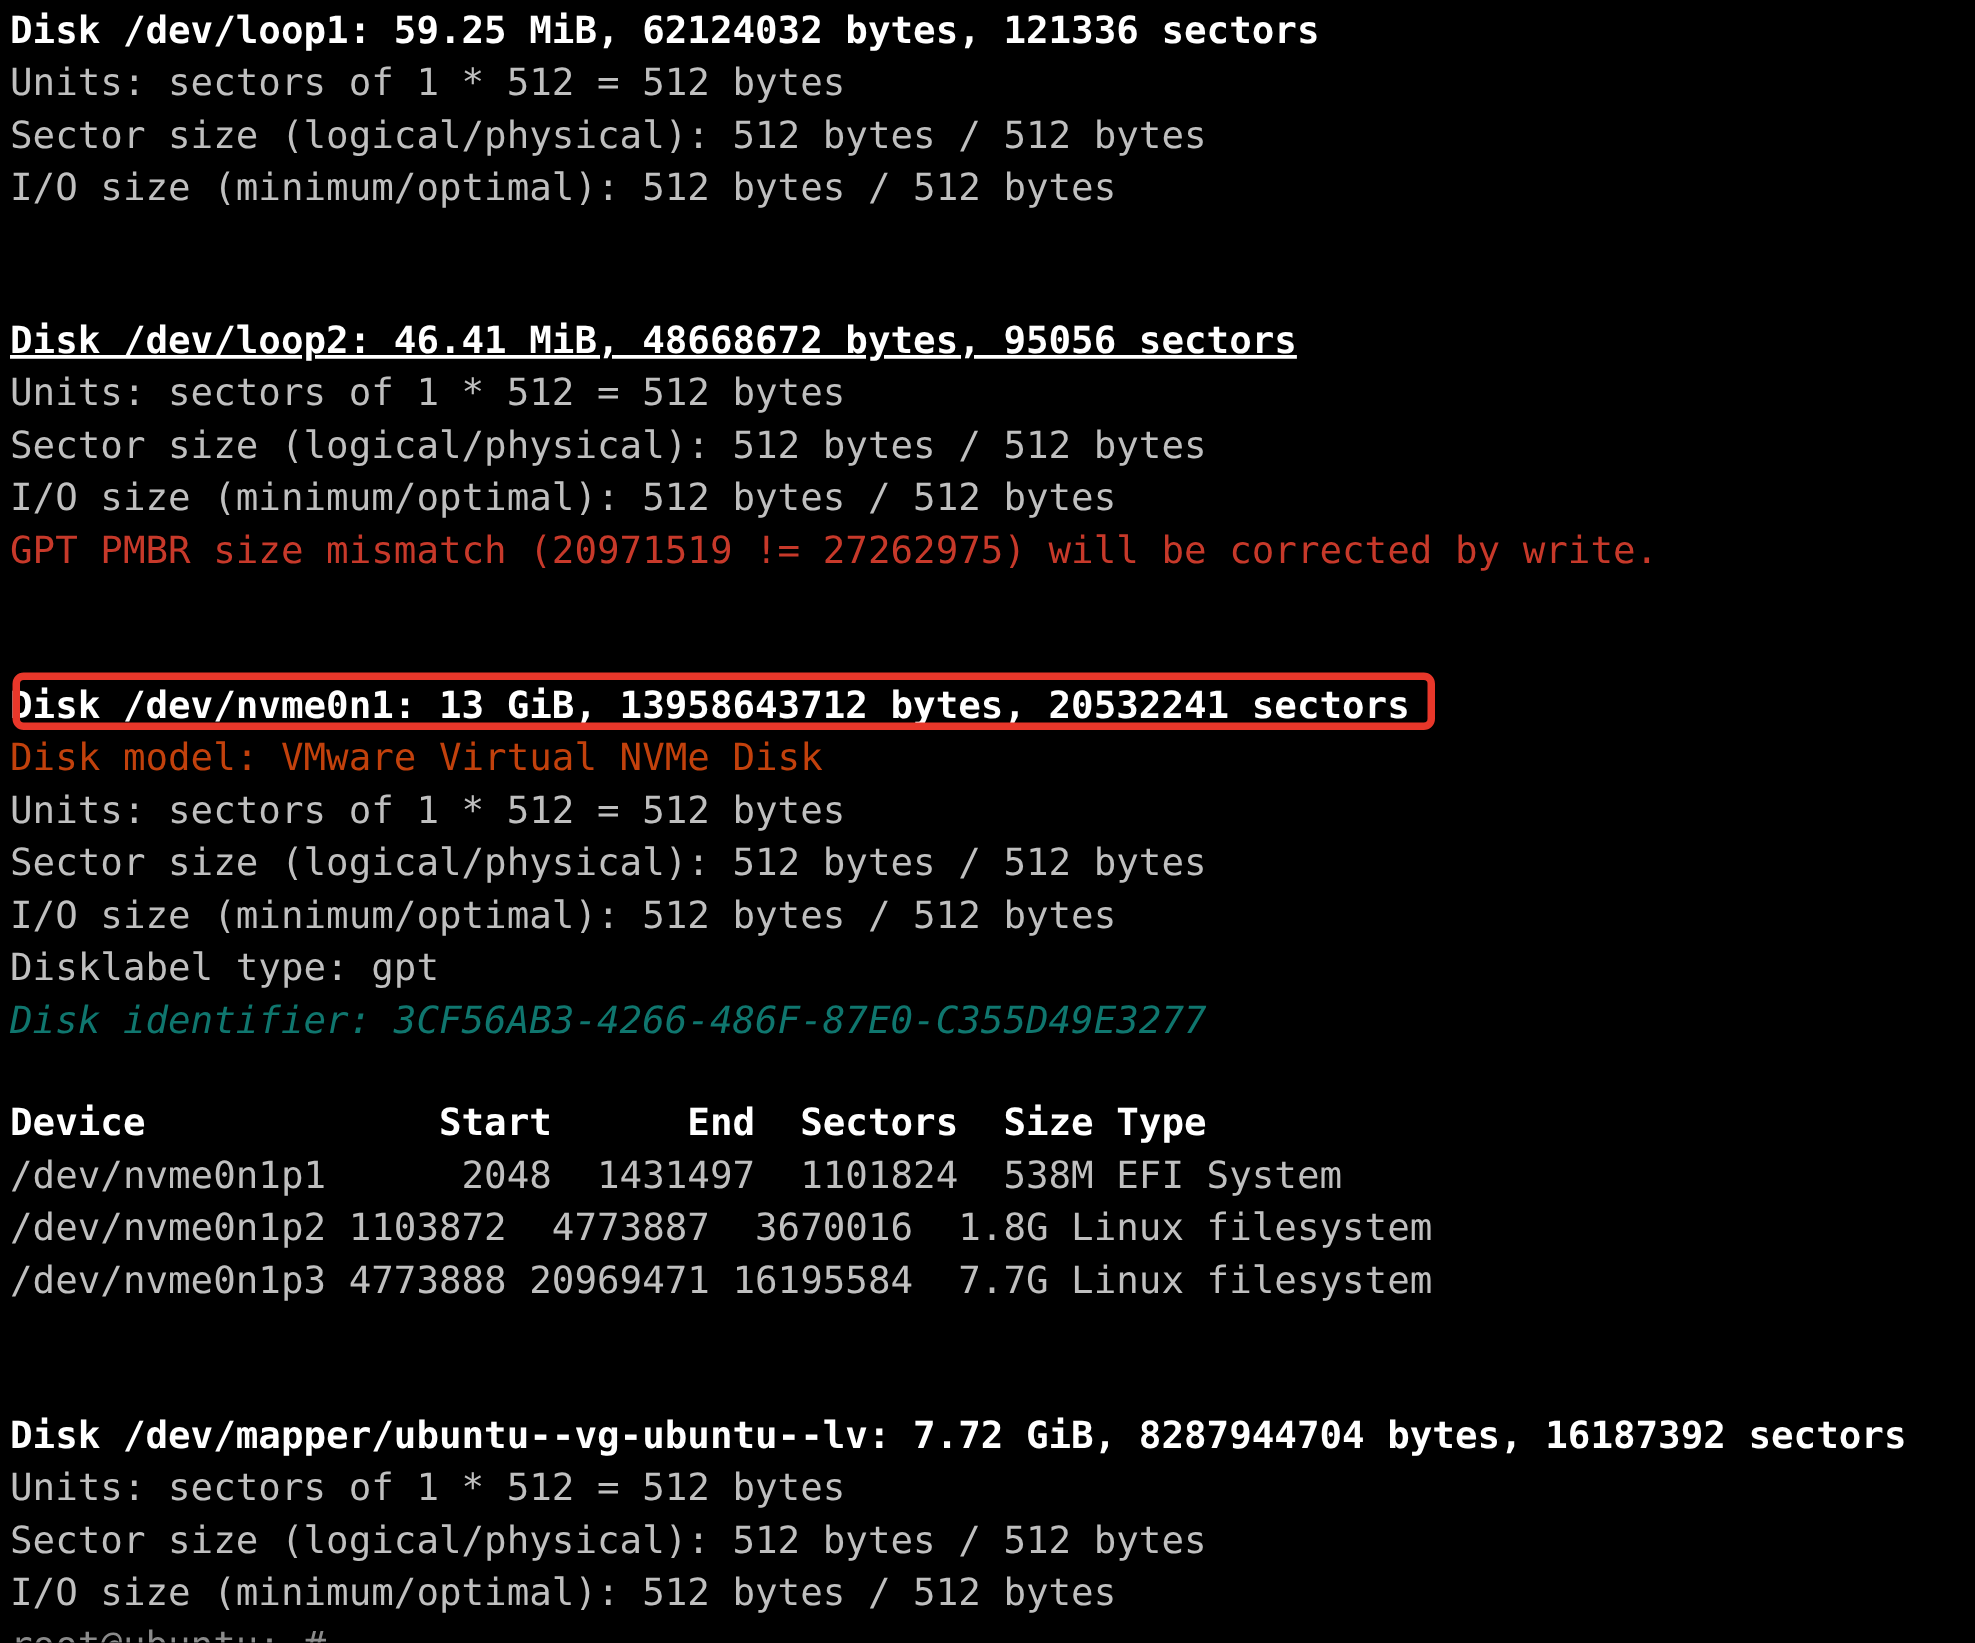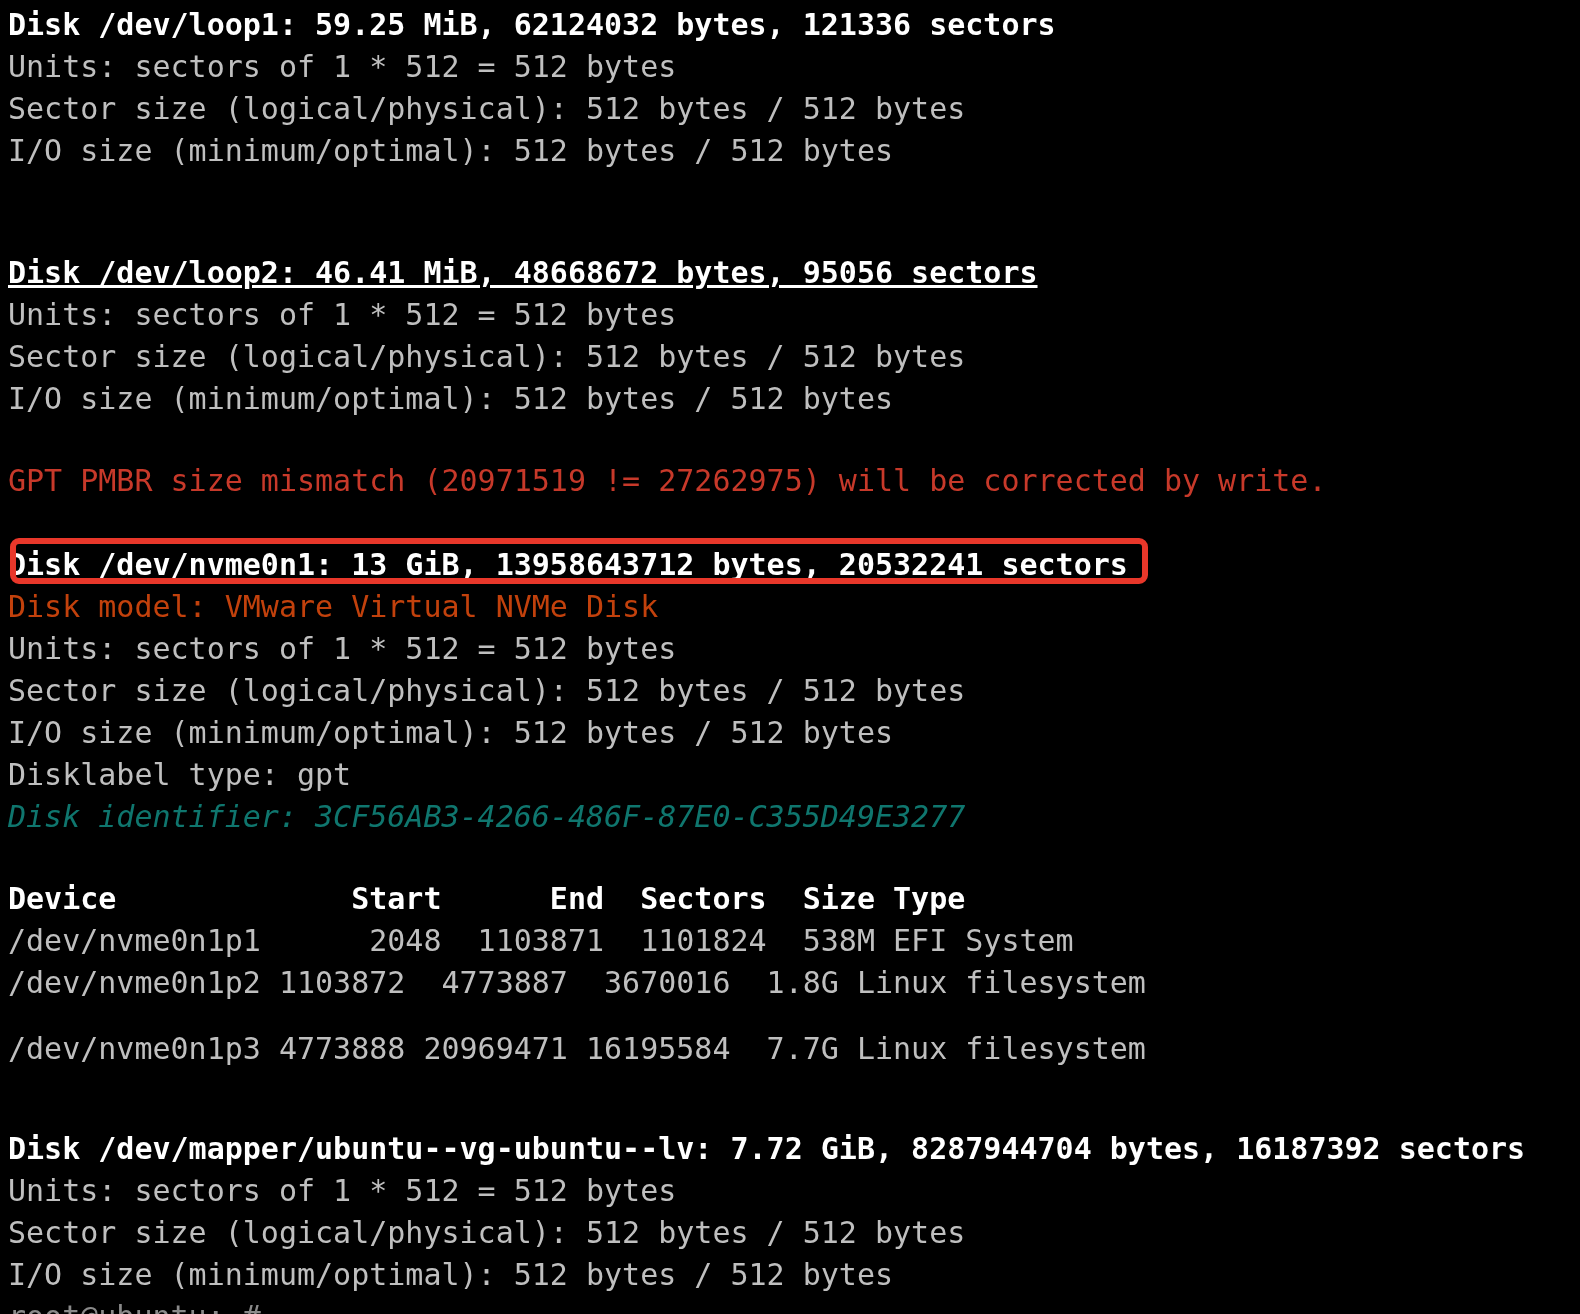--- a/index.html
+++ b/index.html
@@ -34,21 +34,20 @@
     color: #bfbfbf;
   }
 
   .term-line.bold {
     color: #ffffff;
     font-weight: bold;
   }
 
   .term-line.warn {
     color: #c7392a;
-    margin-top: 40px;
   }
 
   .term-line.dim-cut {
     color: #8a8a8a;
   }
 
   
   #highlight-box {
     position: absolute;
     left: 10px;
@@ -82,23 +81,23 @@
       <div class="term-line" style="top: 504px; color: rgb(191, 191, 191);"></div>
       <div class="term-line bold" style="top: 544px; color: rgb(255, 255, 255);">Disk /dev/nvme0n1: 13 GiB, 13958643712 bytes, 20532241 sectors</div>
       <div class="term-line" style="top: 586px; color: #c2410c;">Disk model: VMware Virtual NVMe Disk</div>
       <div class="term-line" style="top: 628px; color: rgb(191, 191, 191);">Units: sectors of 1 * 512 = 512 bytes</div>
       <div class="term-line" style="top: 670px; color: rgb(191, 191, 191);">Sector size (logical/physical): 512 bytes / 512 bytes</div>
       <div class="term-line" style="top: 712px; color: rgb(191, 191, 191);">I/O size (minimum/optimal): 512 bytes / 512 bytes</div>
       <div class="term-line" style="top: 754px; color: rgb(191, 191, 191);">Disklabel type: gpt</div>
       <div class="term-line" style="top: 796px; color: #0f766e; font-style: italic;">Disk identifier: 3CF56AB3-4266-486F-87E0-C355D49E3277</div>
       <div class="term-line" style="top: 838px; color: rgb(191, 191, 191);"></div>
       <div class="term-line bold" style="top: 878px; color: rgb(255, 255, 255);">Device             Start      End  Sectors  Size Type</div>
-      <div class="term-line" style="top: 920px; color: rgb(191, 191, 191);">/dev/nvme0n1p1      2048  1103871  1101824  538M EFI System</div>
+      <div class="term-line" style="top: 920px; color: rgb(191, 191, 191);">/dev/nvme0n1p1      2048  1431497  1101824  538M EFI System</div>
       <div class="term-line" style="top: 962px; color: rgb(191, 191, 191);">/dev/nvme0n1p2 1103872  4773887  3670016  1.8G Linux filesystem</div>
-      <div class="term-line" style="top: 1028px; color: rgb(191, 191, 191);">/dev/nvme0n1p3 4773888 20969471 16195584  7.7G Linux filesystem</div>
+      <div class="term-line" style="top: 1004px; color: rgb(191, 191, 191);">/dev/nvme0n1p3 4773888 20969471 16195584  7.7G Linux filesystem</div>
       <div class="term-line" style="top: 1046px; color: rgb(191, 191, 191);"></div>
       <div class="term-line" style="top: 1088px; color: rgb(191, 191, 191);"></div>
       <div class="term-line bold" style="top: 1128px; color: rgb(255, 255, 255);">Disk /dev/mapper/ubuntu--vg-ubuntu--lv: 7.72 GiB, 8287944704 bytes, 16187392 sectors</div>
       <div class="term-line" style="top: 1170px; color: rgb(191, 191, 191);">Units: sectors of 1 * 512 = 512 bytes</div>
       <div class="term-line" style="top: 1212px; color: rgb(191, 191, 191);">Sector size (logical/physical): 512 bytes / 512 bytes</div>
       <div class="term-line" style="top: 1254px; color: rgb(191, 191, 191);">I/O size (minimum/optimal): 512 bytes / 512 bytes</div>
       <div class="term-line dim-cut" style="top: 1296px;">root@ubuntu:~#</div>
     </div>
 
   <div id="highlight-box" style="border-color: rgb(232, 55, 42);"></div>

